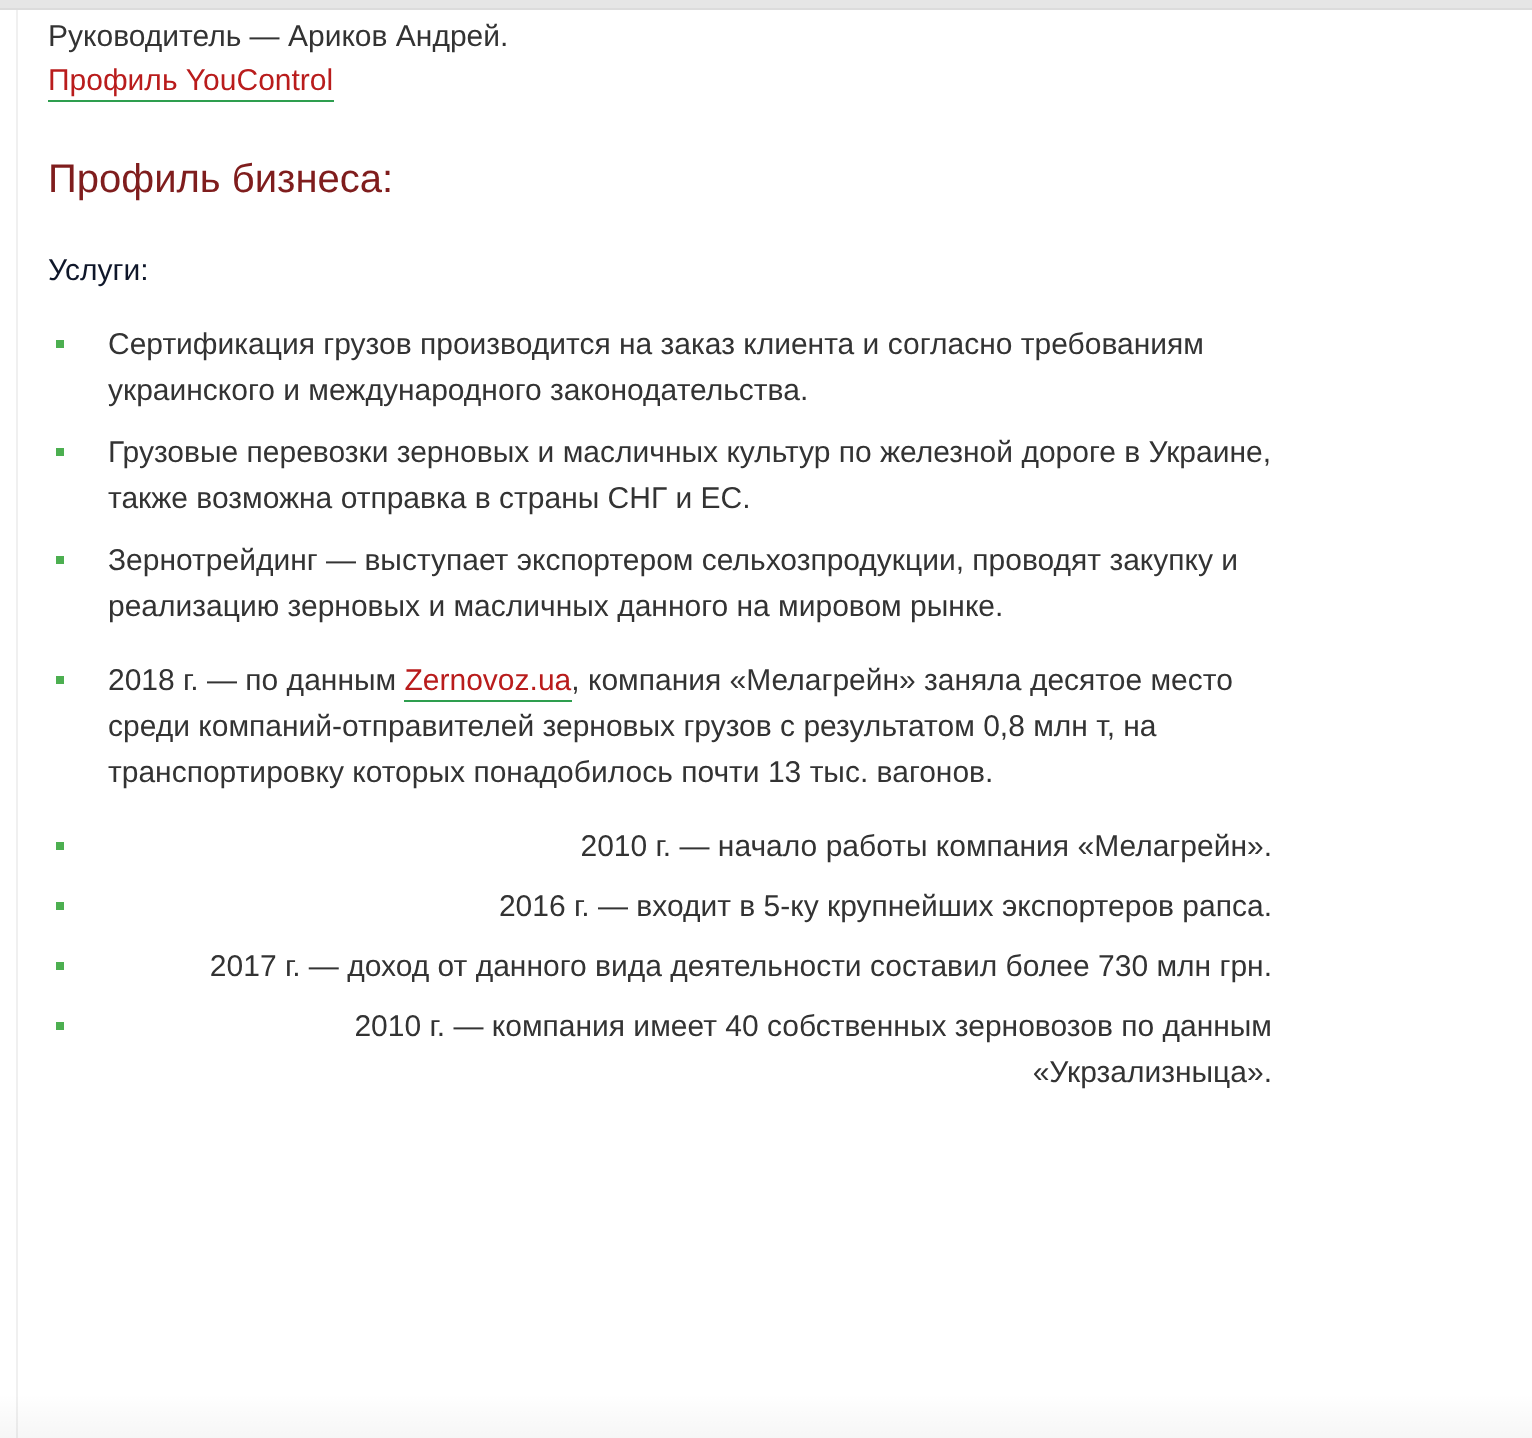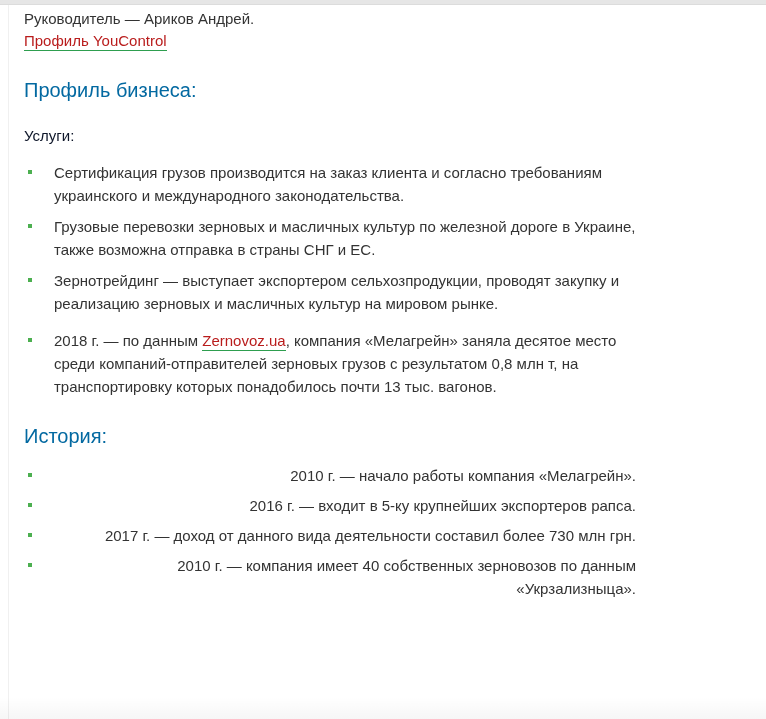--- a/index.html
+++ b/index.html
@@ -84,21 +84,21 @@
     text-decoration: none;
     border-bottom: 1.5px solid #2e9e4f;
     padding-bottom: 1px;
     cursor: pointer;
   }
 
   h2.section-title {
     font-size: 20px;
     line-height: 28px;
     font-weight: 400;
-    color: #0369a1;
+    color: #7f1d1d;
     margin: 24px 0 0 0;
   }
 
   h3.sub-title {
     font-size: 15px;
     line-height: 22px;
     font-weight: 400;
     color: #0f172a;
     margin: 21px 0 0 0;
   }
@@ -169,33 +169,32 @@
       <li>
         <span class="bullet-dot"></span>
         <span>Сертификация грузов производится на заказ клиента и согласно требованиям украинского и международного законодательства.</span>
       </li>
       <li>
         <span class="bullet-dot"></span>
         <span>Грузовые перевозки зерновых и масличных культур по железной дороге в Украине, также возможна отправка в страны СНГ и ЕС.</span>
       </li>
       <li>
         <span class="bullet-dot"></span>
-        <span>Зернотрейдинг — выступает экспортером сельхозпродукции, проводят закупку и реализацию зерновых и масличных культур на мировом рынке.</span>
+        <span>Зернотрейдинг — выступает экспортером сельхозпродукции, проводят закупку и реализацию зерновых и масличных данного на мировом рынке.</span>
       </li>
     </ul>
 
 
     <ul class="bullets awards-list">
       <li>
         <span class="bullet-dot"></span>
         <span>2018 г. — по данным </span><a class="inline-link">Zernovoz.ua</a><span>, компания «Мелагрейн» заняла десятое место среди компаний-отправителей зерновых грузов с результатом 0,8 млн т, на транспортировку которых понадобилось почти 13 тыс. вагонов.</span>
       </li>
     </ul>
 
-    <h2 class="section-title">История:</h2>
 
     <ul class="bullets history-list spaced">
       <li>
         <span class="bullet-dot"></span>
         <span>2010 г. — начало работы компания «Мелагрейн».</span>
       </li>
       <li>
         <span class="bullet-dot"></span>
         <span>2016 г. — входит в 5-ку крупнейших экспортеров рапса.</span>
       </li>

